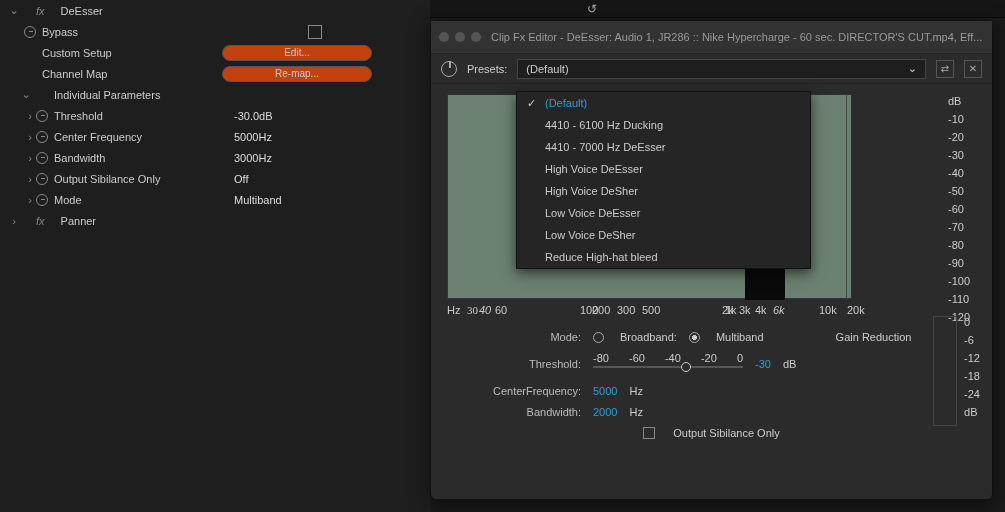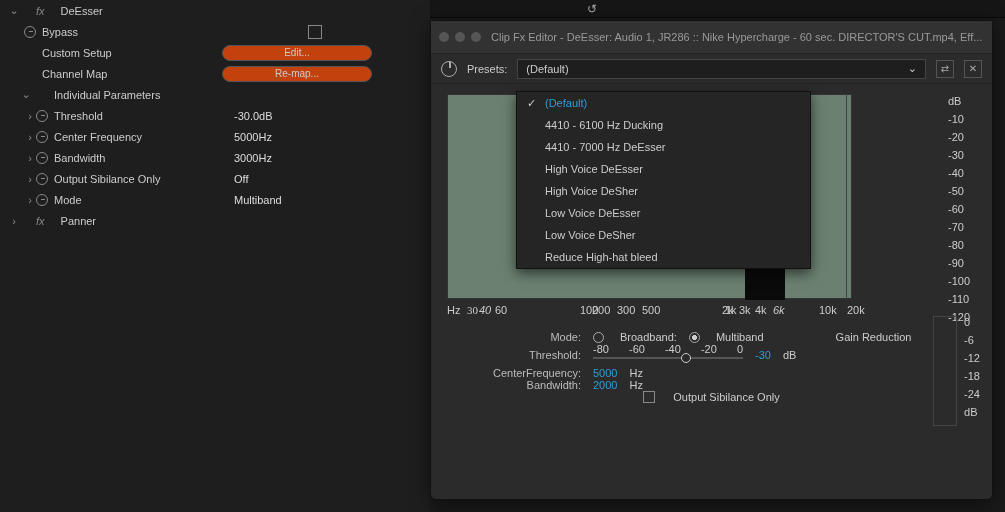--- a/index.html
+++ b/index.html
@@ -29,21 +29,21 @@
 .dd-item{padding:5px 10px 5px 28px;cursor:pointer;position:relative}
 .dd-item.sel{color:#2a9fd6}
 .dd-item.sel::before{content:"✓";position:absolute;left:10px;color:#ccc}
 .graph-area{position:relative;margin:10px 16px 0 16px;height:225px}
 .graph{position:absolute;left:0;top:0;width:405px;height:205px;background:#6b8070;border:1px solid #333}
 .notch{position:absolute;right:66px;top:155px;width:40px;height:50px;background:#0a0a0a}
 .db-scale{position:absolute;right:110px;top:0;width:20px;height:205px;border-left:1px solid #444}
 .db-labels{position:absolute;right:0;top:-2px;width:28px;font-size:9px;color:#888;line-height:18px;text-align:left}
 .hz-axis{position:absolute;left:0;top:210px;width:440px;display:flex;font-size:10px;color:#888}
 .hz-axis span{position:absolute}
-.controls{padding:12px 30px;display:flex;flex-direction:column;}
+.controls{padding:12px 30px;display:flex;flex-direction:column;gap:9px}
 .crow{display:flex;align-items:center;gap:12px}
 .clbl{width:120px;text-align:right;color:#bbb}
 .radio{width:11px;height:11px;border:1.5px solid #aaa;border-radius:50%;margin-right:4px;display:inline-block}
 .radio.on{background:radial-gradient(circle,#ccc 40%,transparent 40%)}
 .slider-wrap{position:relative;width:150px;height:24px}
 .slider-track{position:absolute;top:14px;left:0;width:100%;height:2px;background:#555}
 .slider-thumb{position:absolute;top:10px;left:88px;width:10px;height:10px;border:1.5px solid #ccc;border-radius:50%;background:#2b2b2b}
 .slider-ticks{position:absolute;top:0;width:100%;display:flex;justify-content:space-between;font-size:8px;color:#777}
 .blueval{color:#2a9fd6}
 .meter{position:absolute;right:35px;top:295px;width:24px;height:110px;border:1px solid #444}

